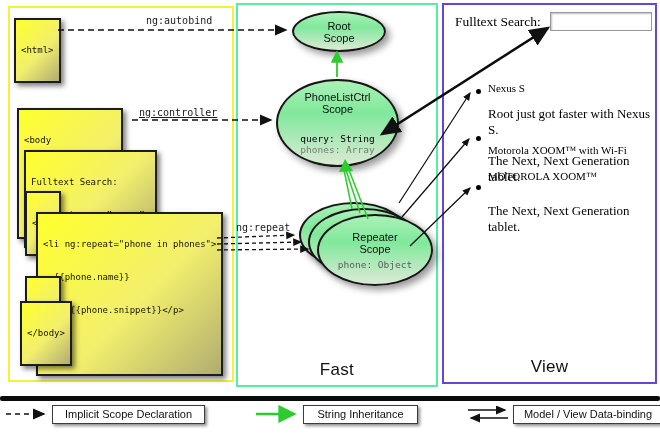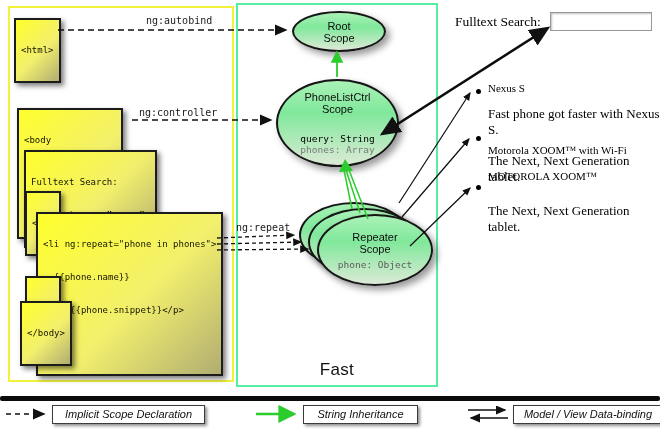--- a/index.html
+++ b/index.html
@@ -34,33 +34,36 @@
   .serif{font-family:"Liberation Serif",serif;color:#000;}
   #search-row-label{position:absolute;left:455px;top:14px;font-size:13.5px;}
   #search-input{position:absolute;left:550px;top:12px;width:96px;height:15px;
          border:1.5px solid #999;background:#fff;box-shadow:inset 1px 1px 2px rgba(0,0,0,.25);}
   .vi-title{position:absolute;font-size:11px;}
   .vi-desc{position:absolute;font-size:13px;}
   .bullet{position:absolute;width:5px;height:5px;border-radius:50%;background:#000;}
   #legend-bar{position:absolute;left:0;top:396px;width:660px;height:5px;background:#0b0b0b;border-radius:2px;}
   .legend-box{position:absolute;top:405px;height:17px;line-height:17px;text-align:center;
          background:#fff;border:1px solid #3c3c3c;box-shadow:2px 2px 3px rgba(0,0,0,.45),inset 0 0 0 1px #fff;
-         font-size:11px;color:#111;padding:0 4px;font-style:italic;}
+         font-size:11px;color:#111;padding:0 4px;}
   #overlay{position:absolute;left:0;top:0;z-index:8;pointer-events:none;}
 </style>
 </head>
 <body>
 
 <div id="stage">
 
   <div class="panel" id="template-panel">
     <div class="panel-label">Template</div>
   </div>
   <div class="panel" id="model-panel">
     <div class="panel-label">Fast</div>
+  </div>
+  <div class="panel" id="view-panel">
+    <div class="panel-label">View</div>
   </div>
 
   <div class="code-box" style="left:14px;top:18px;">
     <div>&lt;html&gt;</div>
   </div>
   <div class="code-box" style="left:17px;top:108px;">
     <div>&lt;body</div>
     <div> ng:controller=</div>
     <div> "PhoneListCtrl"&gt;</div>
   </div>
@@ -78,21 +81,21 @@
     <div>&lt;/li&gt;</div>
   </div>
   <div class="code-box" style="left:25px;top:276px;">
     <div>&lt;ul&gt;</div>
   </div>
   <div class="code-box" style="left:20px;top:301px;">
     <div>&lt;/body&gt;</div>
   </div>
 
   <div class="arrow-label" style="left:146px;top:15px;">ng:autobind</div>
-  <div class="arrow-label" style="left:139px;top:107px;">ng:controller</div>
+  <div class="arrow-label" style="left:139px;top:107px;text-decoration:underline;">ng:controller</div>
   <div class="arrow-label" style="left:236px;top:222px;">ng:repeat</div>
 
   <div class="scope" id="root-scope">
     <div class="scope-title">Root</div>
     <div class="scope-title">Scope</div>
   </div>
 
   <div class="scope" id="phonelist-scope">
     <div class="scope-title">PhoneListCtrl</div>
     <div class="scope-title">Scope</div>
@@ -106,21 +109,21 @@
     <div class="scope-title">Repeater</div>
     <div class="scope-title">Scope</div>
     <div class="scope-prop" style="margin-top:4px;color:#5d5d5d;">phone: Object</div>
   </div>
 
   <div class="serif" id="search-row-label">Fulltext Search:</div>
   <input id="search-input" value="" style="">
 
   <span class="bullet" style="left:476px;top:89px;"></span>
   <div class="serif vi-title" style="left:488px;top:82px;">Nexus S</div>
-  <div class="serif vi-desc" style="left:488px;top:106px;">Fast phone got faster with Nexus S.</div>
+  <div class="serif vi-desc" style="left:488px;top:106px;">Root just got faster with Nexus S.</div>
 
   <span class="bullet" style="left:476px;top:136px;"></span>
   <div class="serif vi-title" style="left:488px;top:120px;margin-top:24px;">Motorola XOOM™ with Wi-Fi</div>
   <div class="serif vi-desc" style="left:488px;top:153px;">The Next, Next Generation tablet.</div>
 
   <span class="bullet" style="left:476px;top:185px;"></span>
   <div class="serif vi-title" style="left:488px;top:170px;">MOTOROLA XOOM™</div>
   <div class="serif vi-desc" style="left:488px;top:203px;">The Next, Next Generation tablet.</div>
 
   <div id="legend-bar"></div>

